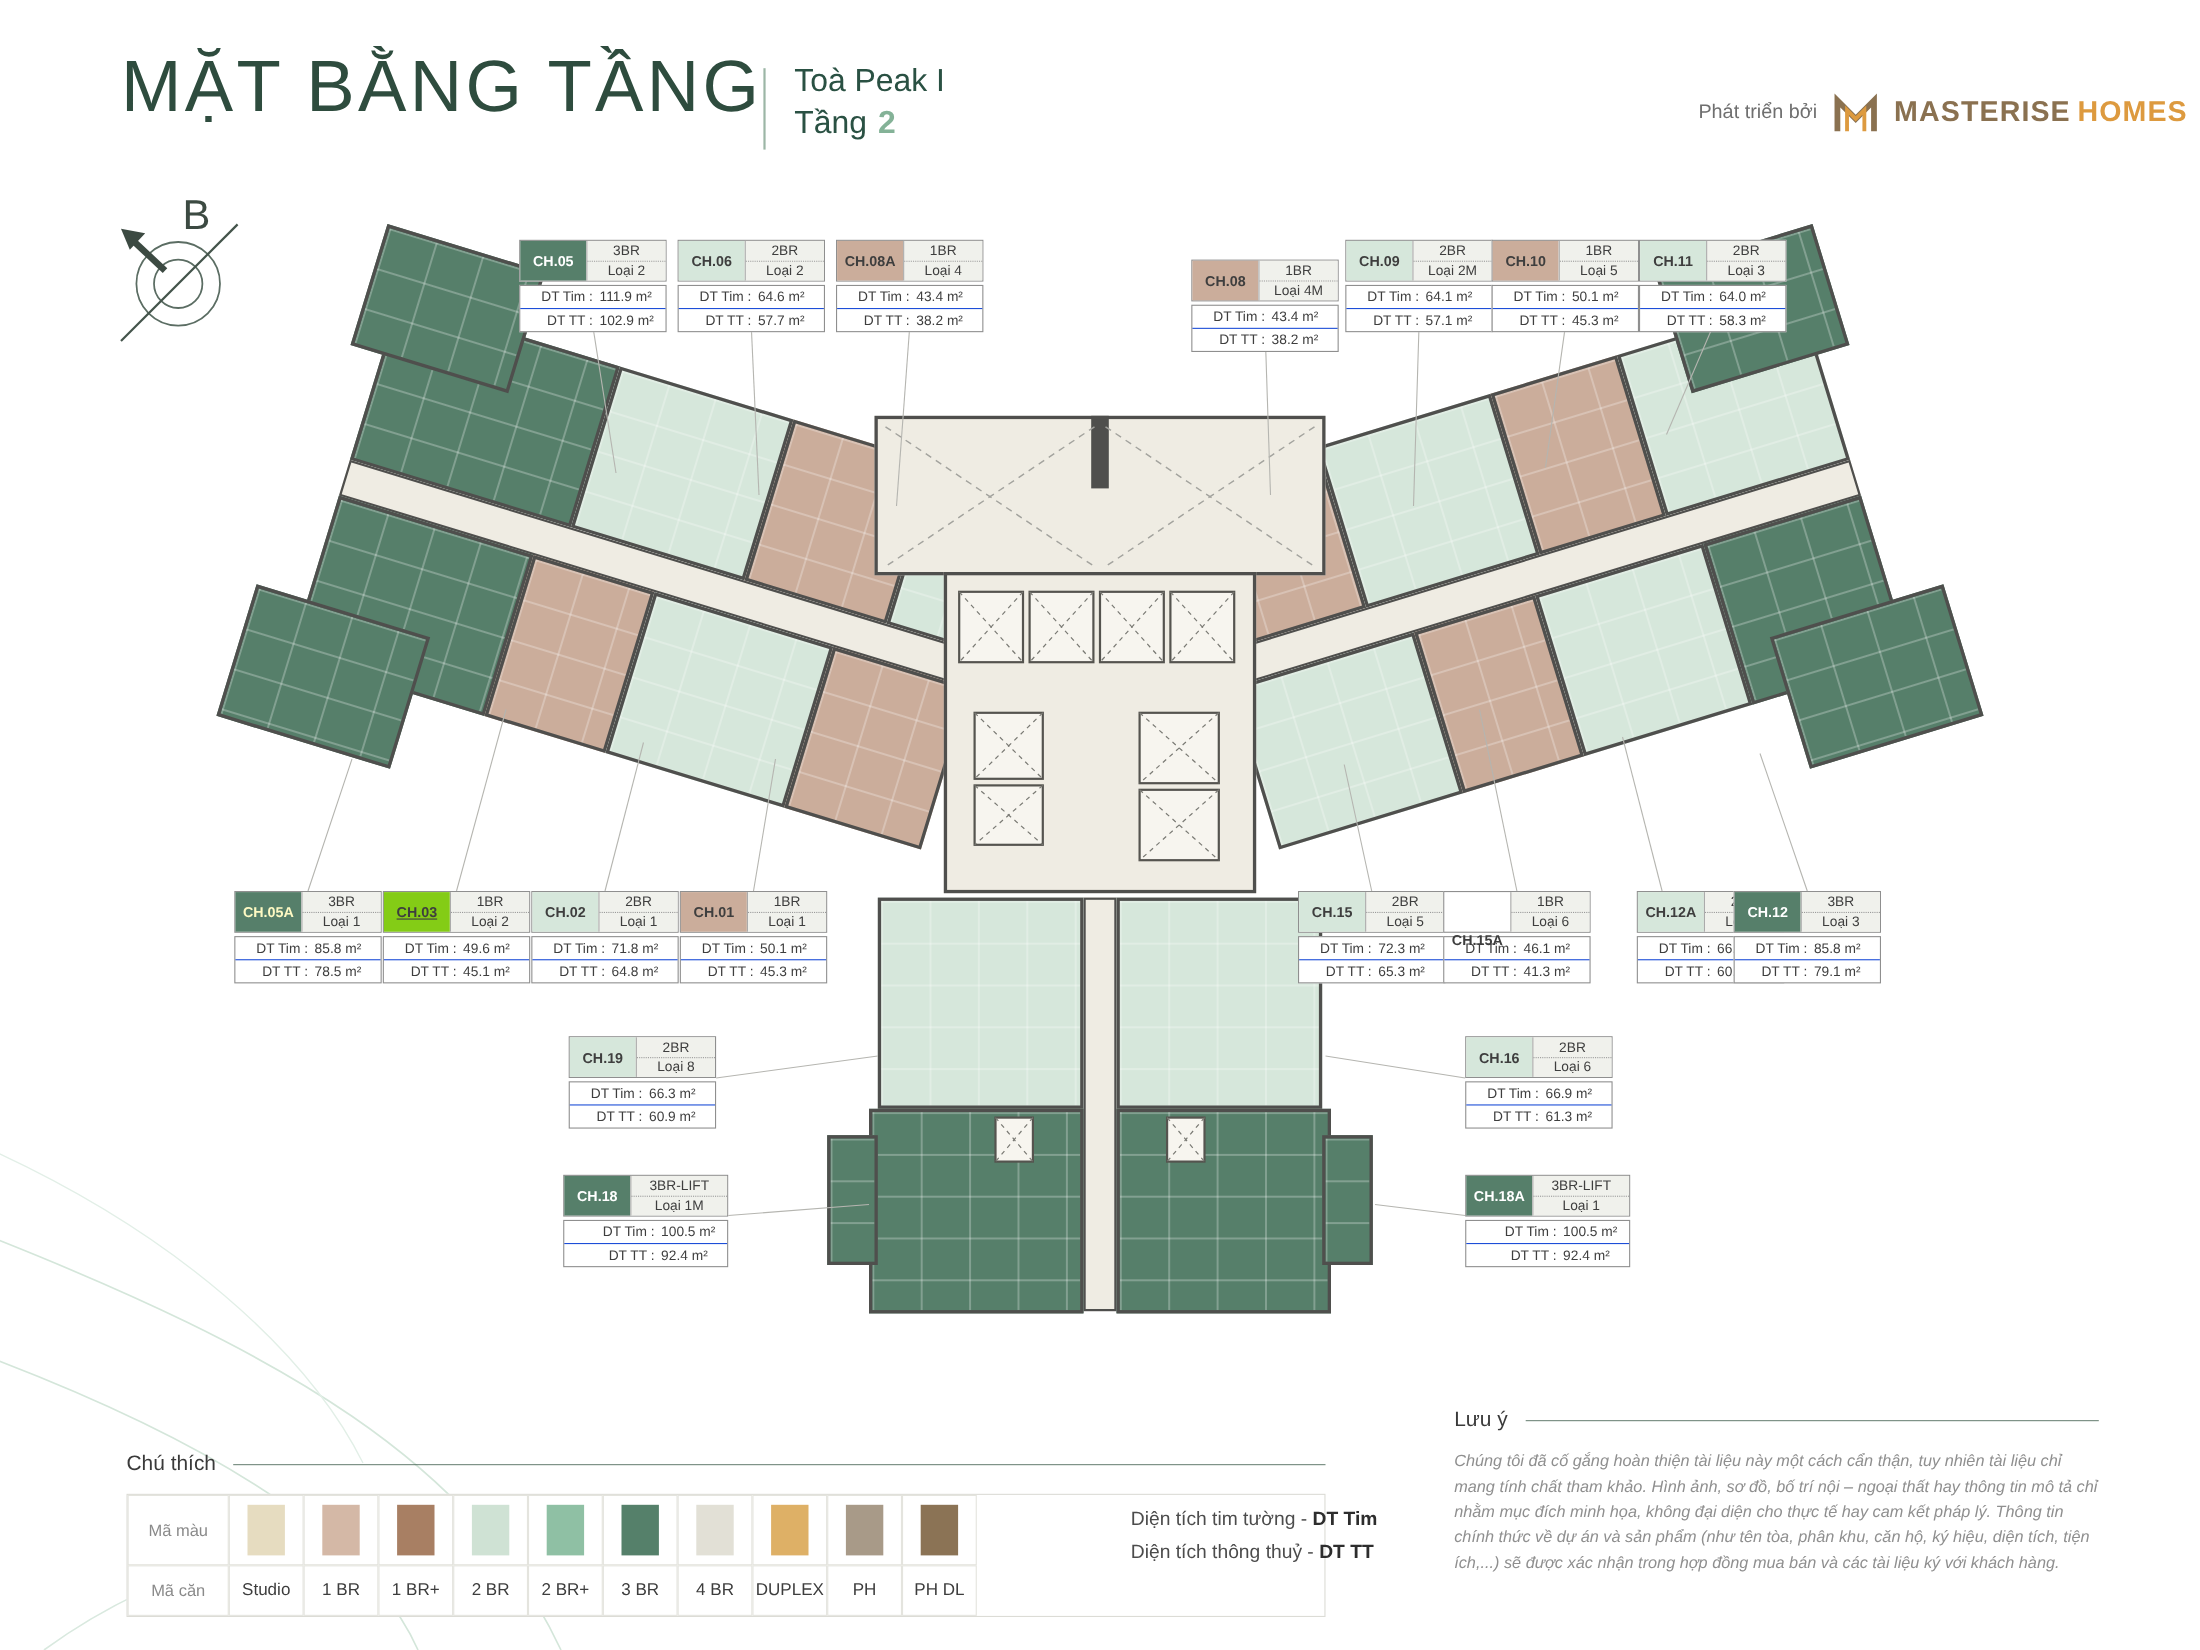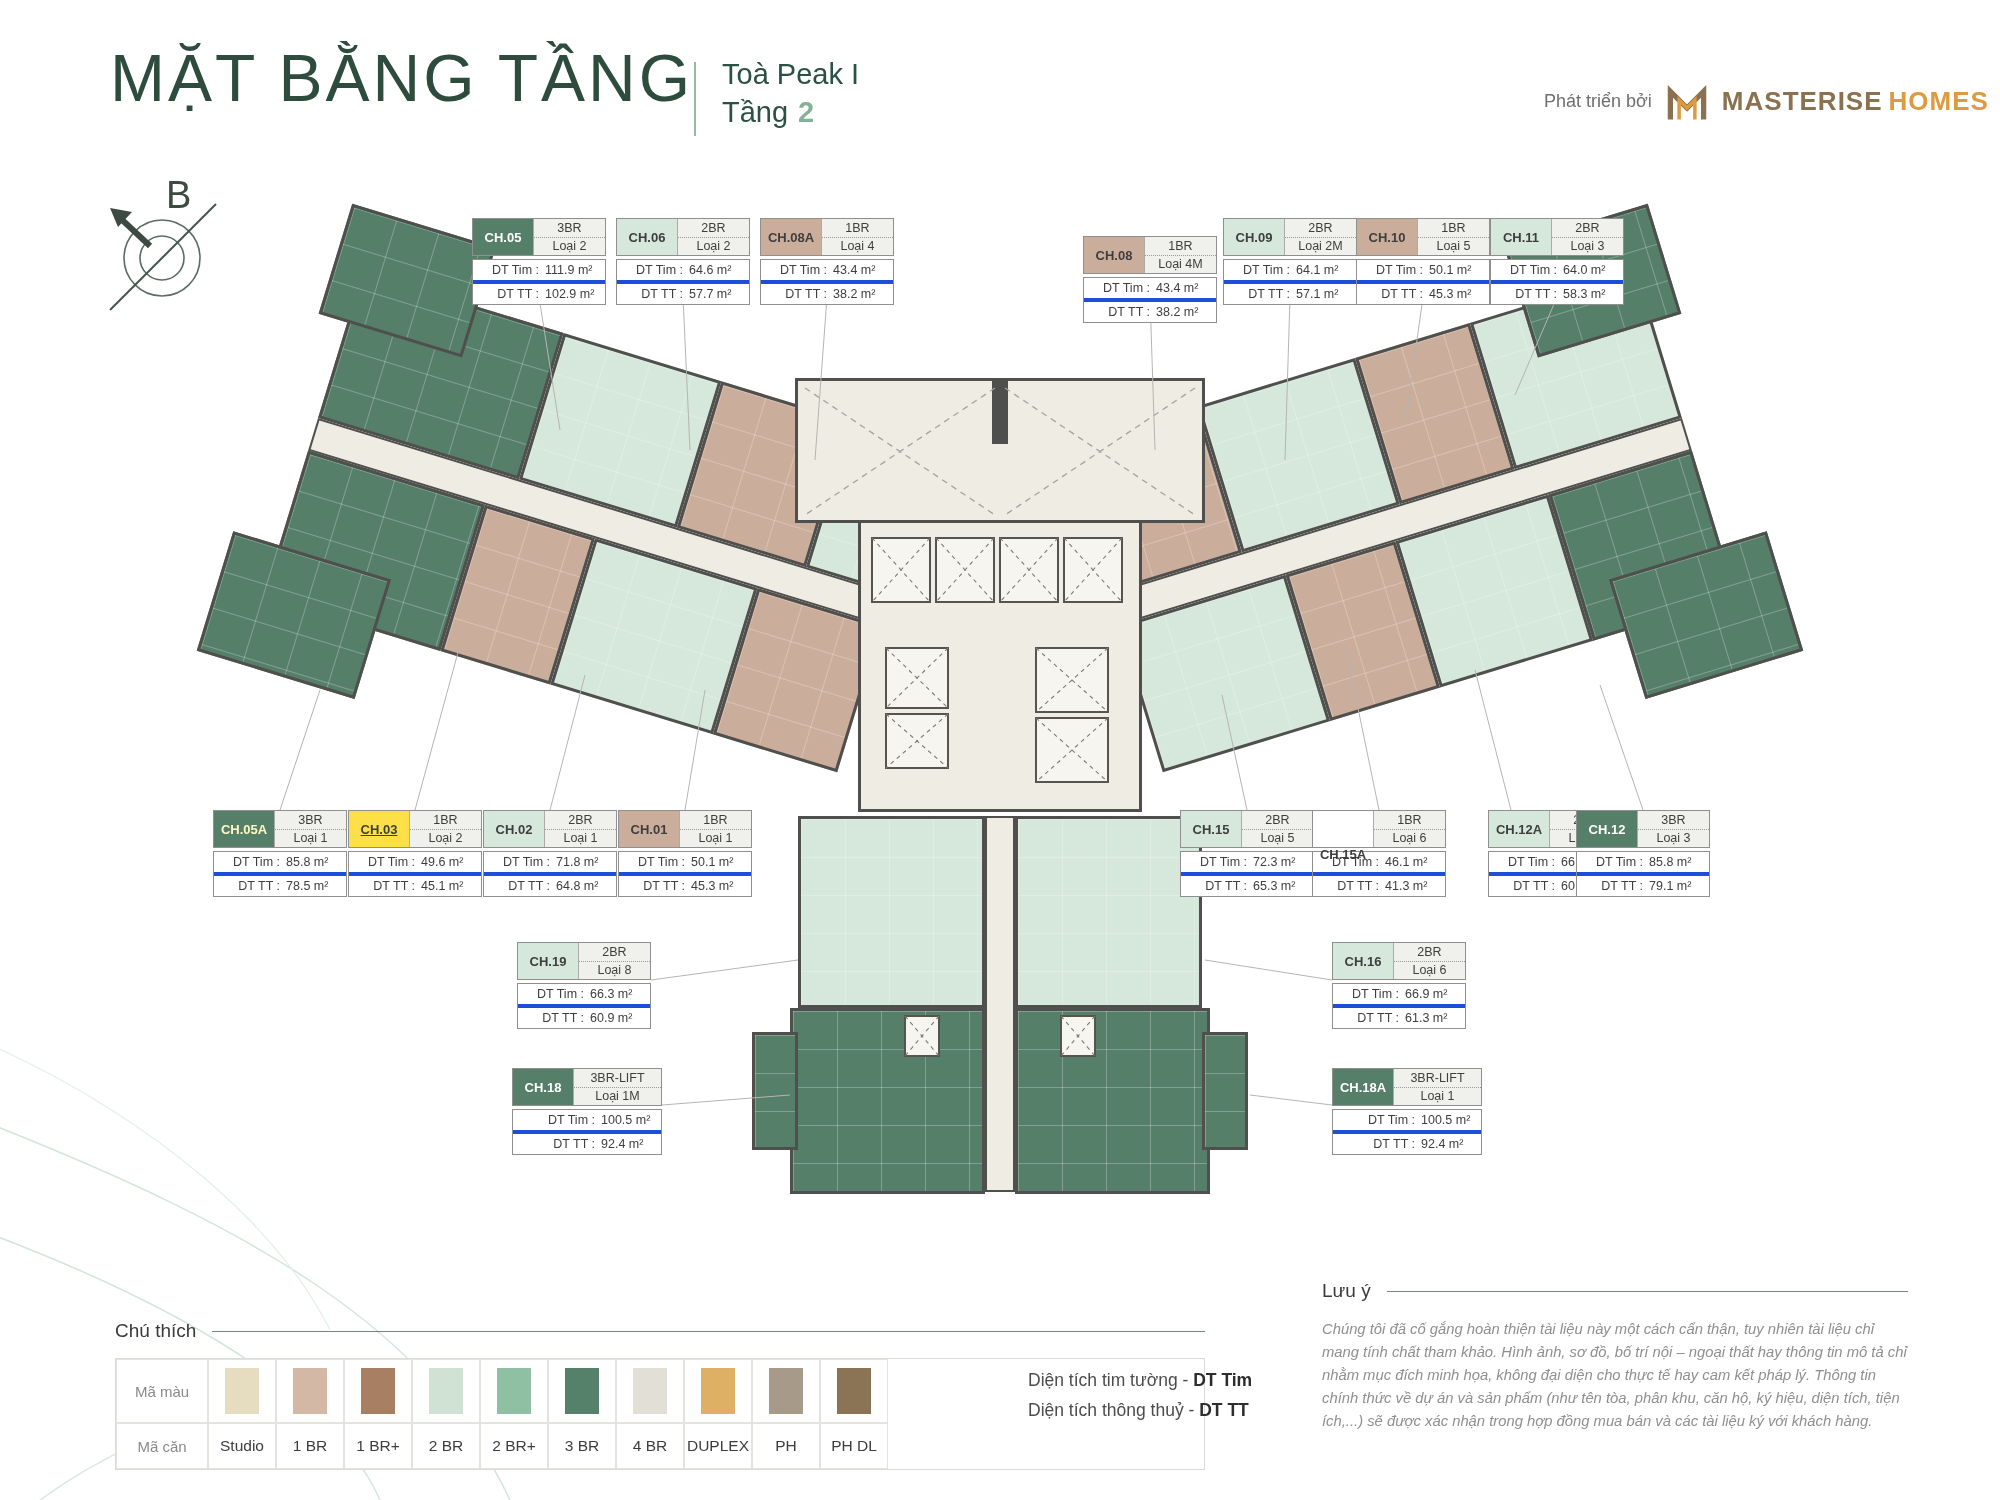--- a/index.html
+++ b/index.html
@@ -50,21 +50,21 @@
   #cards{position:absolute;inset:0;z-index:5;}
   .ucard{position:absolute;width:134px;color:#3e3e3e;}
   .uc-top{display:flex;height:38px;border:1px solid #8f8f8f;background:#ffffff;box-sizing:border-box;}
   .uc-code{width:60px;display:flex;align-items:center;justify-content:center;
            font-weight:bold;font-size:13px;}
   .uc-type{flex:1;display:flex;flex-direction:column;background:#f0f1ec;border-left:1px solid #ababab;}
   .uc-br,.uc-loai{flex:1;display:flex;align-items:center;justify-content:center;font-size:12.5px;}
   .uc-br{border-bottom:1px dotted #9a9a9a;}
   .uc-rows{border:1px solid #8f8f8f;margin-top:3px;background:#ffffff;}
   .uc-row{display:flex;justify-content:flex-end;gap:6px;padding:3px 4px;font-size:12.5px;}
-  .uc-row + .uc-row{border-top:4px solid #1d4ed8;}
+  .uc-row + .uc-row{border-top:1px solid #1d4ed8;}
   .uc-lab{min-width:52px;text-align:right;}
   .uc-val{min-width:56px;text-align:left;}
 
   
   .legend{position:absolute;left:115px;top:1320px;width:1090px;z-index:6;}
   .sec-head{display:flex;align-items:center;gap:16px;font-size:19px;color:#3a3a3a;}
   .sec-rule{flex:1;height:1px;background:#41604f;opacity:.75;}
   .legend-table{display:grid;grid-template-columns:92px repeat(10,68px);
                 grid-template-rows:64px 46px;margin-top:16px;border:1px solid #dcdcd6;background:#fff;}
   .lg-cell{border:1px solid #e4e4de;display:flex;align-items:center;justify-content:center;}
@@ -386,21 +386,21 @@
           <span class="uc-val">85.8 m²</span>
         </div>
         <div class="uc-row">
           <span class="uc-lab">DT TT :</span>
           <span class="uc-val">78.5 m²</span>
         </div>
       </div>
     </div>
     <div class="ucard" style="left: 348px; top: 810px; width: 134px;">
       <div class="uc-top">
-        <div class="uc-code" style="background-color: #fde047; color: rgb(62, 62, 62); text-decoration: underline;">CH.03</div>
+        <div class="uc-code" style="background-color: #84cc16; color: rgb(62, 62, 62); text-decoration: underline;">CH.03</div>
         <div class="uc-type">
           <div class="uc-br">1BR</div>
           <div class="uc-loai">Loại 2</div>
         </div>
       </div>
       <div class="uc-rows">
         <div class="uc-row">
           <span class="uc-lab">DT Tim :</span>
           <span class="uc-val">49.6 m²</span>
         </div>

